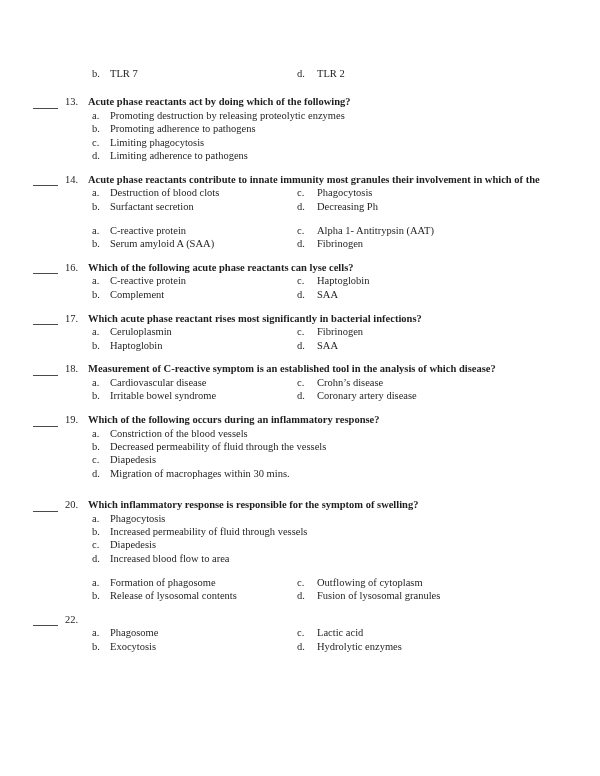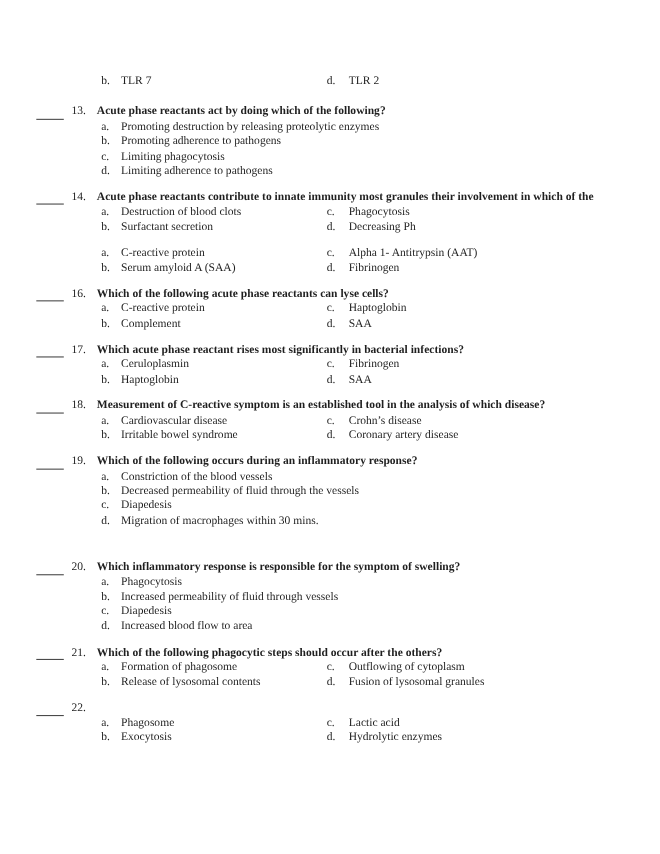--- a/index.html
+++ b/index.html
@@ -13,21 +13,21 @@
     font-family: "Liberation Serif", "DejaVu Serif", serif;
     font-size: 10.5px;
     line-height: 13.4px;
     color: #1f1f1f;
   }
   .content { padding-top: 67px; }
 
   .carryover { margin-bottom: 15px; }
 
   .question-block { margin-bottom: 10.5px; }
-  .question-block.extra-top { margin-top: 29px; }
+  .question-block.extra-top { margin-top: 18px; }
 
   .qhead { display: flex; align-items: flex-end; }
   .blank {
     display: inline-block;
     margin-left: 33px;
     width: 25px;
     height: 11px;
     border-bottom: 1.2px solid #4a4a4a;
     flex: 0 0 auto;
   }
@@ -297,27 +297,20 @@
             </div>
           </div>
           <div class="opt-row">
             <div class="opt opt-left">
               <span class="opt-letter-left">d.</span>
               <span class="opt-text">Increased blood flow to area</span>
             </div>
           </div>
         </div>
         <div class="question-block">
-          <div class="qhead">
-            <span class="blank"></span>
-            <span class="qnum">21.</span>
-            <div class="qtext">
-              <div class="qline">Which of the following phagocytic steps should occur after the others?</div>
-            </div>
-          </div>
           <div class="opt-row">
             <div class="opt opt-left">
               <span class="opt-letter-left">a.</span>
               <span class="opt-text">Formation of phagosome</span>
             </div>
             <div class="opt opt-right">
               <span class="opt-letter-right">c.</span>
               <span class="opt-text">Outflowing of cytoplasm</span>
             </div>
           </div>

